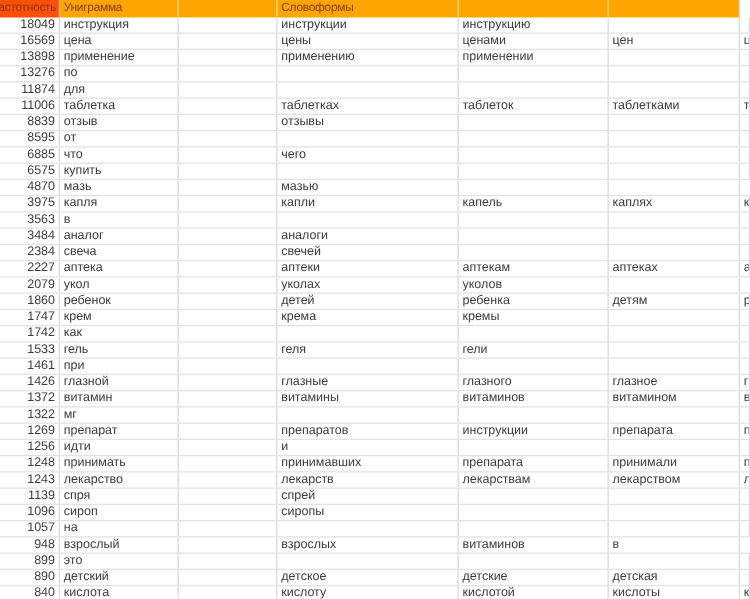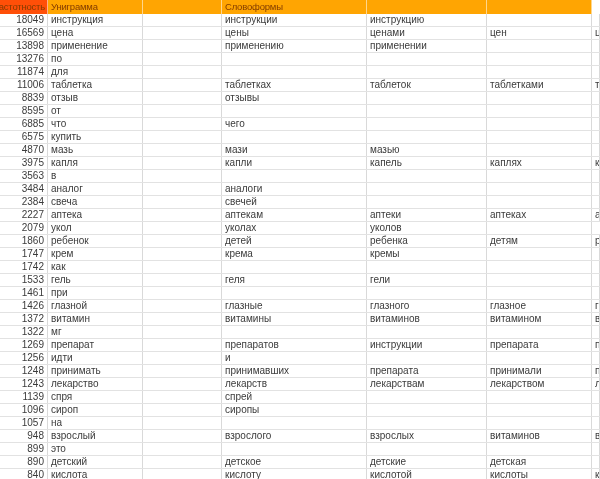--- a/index.html
+++ b/index.html
@@ -154,21 +154,20 @@
     <div class="cell"></div>
     <div class="cell"></div>
     <div class="cell"></div>
     <div class="cell"></div>
     <div class="cell"></div>
   </div>
       <div class="row body">
     <div class="cell num">4870</div>
     <div class="cell">мазь</div>
     <div class="cell"></div>
-    <div class="cell">мази</div>
     <div class="cell">мазью</div>
     <div class="cell"></div>
     <div class="cell"></div>
   </div>
       <div class="row body">
     <div class="cell num">3975</div>
     <div class="cell">капля</div>
     <div class="cell"></div>
     <div class="cell">капли</div>
     <div class="cell">капель</div>
@@ -199,22 +198,22 @@
     <div class="cell"></div>
     <div class="cell">свечей</div>
     <div class="cell"></div>
     <div class="cell"></div>
     <div class="cell"></div>
   </div>
       <div class="row body">
     <div class="cell num">2227</div>
     <div class="cell">аптека</div>
     <div class="cell"></div>
+    <div class="cell">аптеки</div>
     <div class="cell">аптекам</div>
-    <div class="cell">аптеки</div>
     <div class="cell">аптеках</div>
     <div class="cell">а</div>
   </div>
       <div class="row body">
     <div class="cell num">2079</div>
     <div class="cell">укол</div>
     <div class="cell"></div>
     <div class="cell">уколах</div>
     <div class="cell">уколов</div>
     <div class="cell"></div>
@@ -351,21 +350,20 @@
     <div class="cell"></div>
     <div class="cell"></div>
     <div class="cell"></div>
     <div class="cell"></div>
     <div class="cell"></div>
   </div>
       <div class="row body">
     <div class="cell num">948</div>
     <div class="cell">взрослый</div>
     <div class="cell"></div>
-    <div class="cell">взрослого</div>
     <div class="cell">взрослых</div>
     <div class="cell">витаминов</div>
     <div class="cell">в</div>
   </div>
       <div class="row body">
     <div class="cell num">899</div>
     <div class="cell">это</div>
     <div class="cell"></div>
     <div class="cell"></div>
     <div class="cell"></div>

